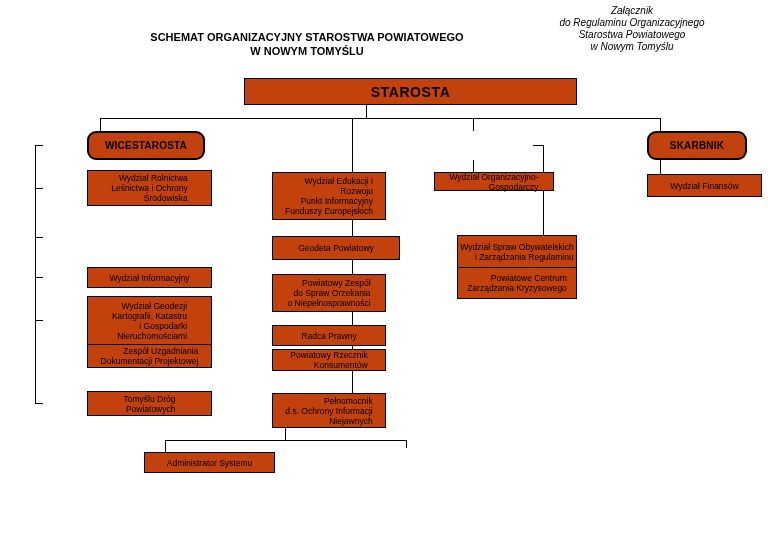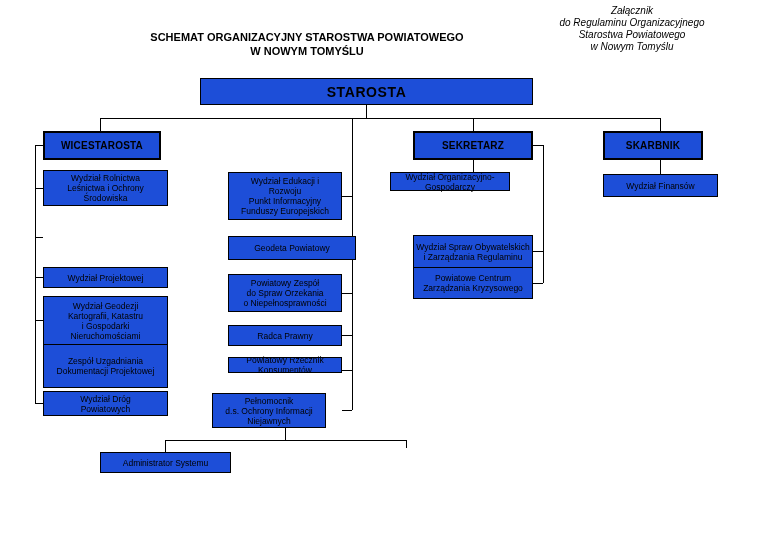--- a/index.html
+++ b/index.html
@@ -17,26 +17,26 @@
     white-space:pre-line;
     margin-left:28px;
   }
   .annotation {
     position:absolute; right:26px; top:5px; width:220px;
     text-align:center; font-style:italic; font-size:10px; line-height:12px;
     white-space:pre-line;
   }
 
   .box {
-    position:absolute; border:1px solid #000; background:#1d4ed8;
+    position:absolute; border:1px solid #000; background:#c2410c;
     display:flex; align-items:center; justify-content:center;
-    text-align:center; white-space:pre-line;
-    font-size:8.5px; line-height:10px; padding:1px 2px;
+    text-align:right; white-space:pre-line;
+    font-size:8.5px; line-height:10px; padding:1px 2px;margin-left:44px;
   }
-  .box.head { border-width:2px; font-weight:bold; font-size:10px; letter-spacing:.2px; }
+  .box.head { border-width:2px; font-weight:bold; font-size:10px; letter-spacing:.2px;border-radius:9px; }
   .box.root { border-width:1.5px; font-weight:bold; font-size:14px; letter-spacing:.6px; }
 
   .hline, .vline { position:absolute; background:#000; }
   .hline { height:1px; }
   .vline { width:1px; }
 </style>
 </head>
 <body>
 
 <div class="canvas">
@@ -79,48 +79,47 @@
   <div class="vline" style="left:660px;top:160px;height:14px"></div>
 
   <div class="vline" style="left:285px;top:428px;height:12px"></div>
   <div class="hline" style="left:165px;top:440px;width:241px"></div>
   <div class="vline" style="left:165px;top:440px;height:12px"></div>
   <div class="vline" style="left:406px;top:440px;height:8px"></div>
 
   <div class="box root" style="left:200px;top:78px;width:333px;height:27px">STAROSTA</div>
 
   <div class="box head" style="left:43px;top:131px;width:118px;height:29px">WICESTAROSTA</div>
-  <div class="box head" style="left:413px;top:131px;width:120px;height:29px">SEKRETARZ</div>
   <div class="box head" style="left:603px;top:131px;width:100px;height:29px">SKARBNIK</div>
 
   <div class="box" style="left:43px;top:170px;width:125px;height:36px">Wydział Rolnictwa
 Leśnictwa i Ochrony
 Środowiska</div>
-  <div class="box" style="left:43px;top:267px;width:125px;height:21px">Wydział Projektowej</div>
+  <div class="box" style="left:43px;top:267px;width:125px;height:21px">Wydział Informacyjny</div>
   <div class="box" style="left:43px;top:296px;width:125px;height:50px">Wydział Geodezji
 Kartografii, Katastru
 i Gospodarki
 Nieruchomościami</div>
-  <div class="box" style="left:43px;top:344px;width:125px;height:44px">Zespół Uzgadniania
+  <div class="box" style="left:43px;top:344px;width:125px;height:24px">Zespół Uzgadniania
 Dokumentacji Projektowej</div>
-  <div class="box" style="left:43px;top:391px;width:125px;height:25px">Wydział Dróg
+  <div class="box" style="left:43px;top:391px;width:125px;height:25px">Tomyślu Dróg
 Powiatowych</div>
 
   <div class="box" style="left:228px;top:172px;width:114px;height:48px">Wydział Edukacji i
 Rozwoju
 Punkt Informacyjny
 Funduszy Europejskich</div>
   <div class="box" style="left:228px;top:236px;width:128px;height:24px">Geodeta Powiatowy</div>
   <div class="box" style="left:228px;top:274px;width:114px;height:38px">Powiatowy Zespół
 do Spraw Orzekania
 o Niepełnosprawności</div>
   <div class="box" style="left:228px;top:325px;width:114px;height:21px">Radca Prawny</div>
-  <div class="box" style="left:228px;top:357px;width:114px;height:16px">Powiatowy Rzecznik
+  <div class="box" style="left:228px;top:349px;width:114px;height:22px">Powiatowy Rzecznik
 Konsumentów</div>
-  <div class="box" style="left:212px;top:393px;width:114px;height:35px">Pełnomocnik
+  <div class="box" style="left:228px;top:393px;width:114px;height:35px">Pełnomocnik
 d.s. Ochrony Informacji
 Niejawnych</div>
 
   <div class="box" style="left:100px;top:452px;width:131px;height:21px">Administrator Systemu</div>
 
   <div class="box" style="left:390px;top:172px;width:120px;height:19px">Wydział Organizacyjno-
 Gospodarczy</div>
   <div class="box" style="left:413px;top:235px;width:120px;height:33px">Wydział Spraw Obywatelskich
 i Zarządzania Regulaminu</div>
   <div class="box" style="left:413px;top:267px;width:120px;height:32px">Powiatowe Centrum

